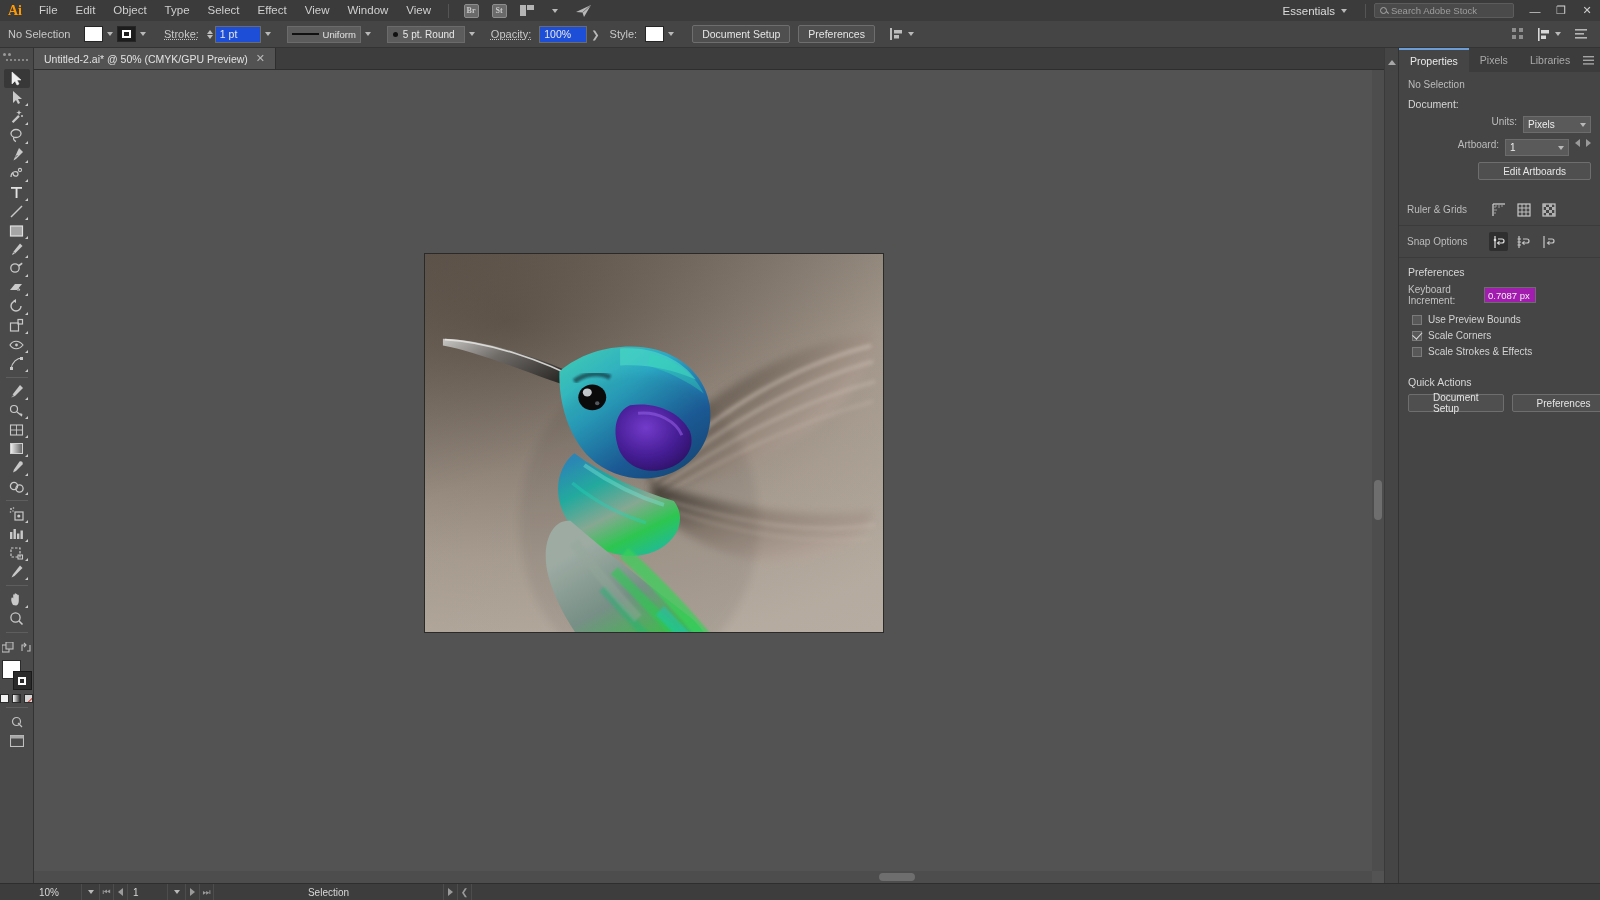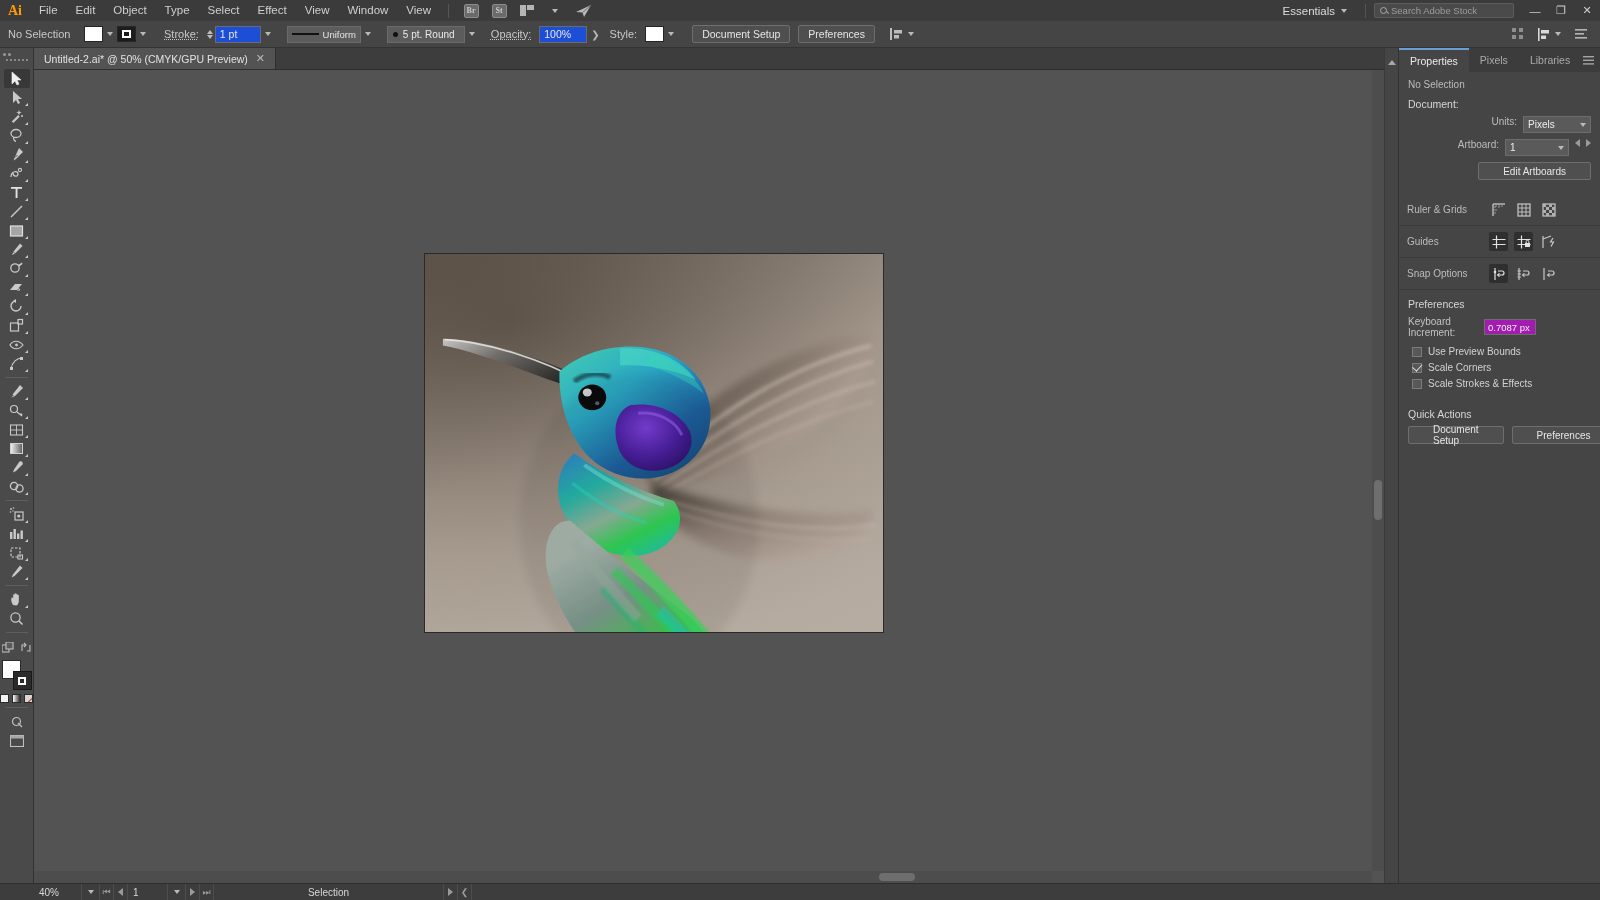--- a/index.html
+++ b/index.html
@@ -878,46 +878,20 @@
               <rect x="10" y="4" width="3" height="3" fill="#b0b0b0"></rect>
             <rect x="1" y="7" width="3" height="3" fill="#b0b0b0"></rect>
               <rect x="7" y="7" width="3" height="3" fill="#b0b0b0"></rect>
             <rect x="4" y="10" width="3" height="3" fill="#b0b0b0"></rect>
               <rect x="10" y="10" width="3" height="3" fill="#b0b0b0"></rect>
           </svg>
         </div>
       </div>
     </div>
 
-    <div class="p-sec" style="display:flex;align-items:center;">
-      <span class="p-label" style="width:82px;">Guides</span>
-      <div class="icons-group">
-        <div class="icon-btn on">
-          <svg width="14" height="14" viewBox="0 0 14 14">
-            <path d="M0.5 4.5 L13.5 4.5 M0.5 9.5 L13.5 9.5" stroke="#e2e2e2" stroke-width="1.2"></path>
-            <path d="M4.5 0.5 L4.5 13.5" stroke="#e2e2e2" stroke-width="1.2"></path>
-          </svg>
-        </div>
-        <div class="icon-btn on">
-          <svg width="14" height="14" viewBox="0 0 14 14">
-            <path d="M0.5 4.5 L13.5 4.5 M0.5 9.5 L13.5 9.5" stroke="#e2e2e2" stroke-width="1.2"></path>
-            <path d="M4.5 0.5 L4.5 13.5" stroke="#e2e2e2" stroke-width="1.2"></path>
-            <rect x="8" y="8" width="5" height="4" fill="#e2e2e2"></rect>
-            <path d="M9.2 8 L9.2 6.6 A1.3 1.3 0 0 1 11.8 6.6 L11.8 8" fill="none" stroke="#e2e2e2" stroke-width="1"></path>
-          </svg>
-        </div>
-        <div class="icon-btn">
-          <svg width="14" height="14" viewBox="0 0 14 14">
-            <path d="M1 1 L1 13" stroke="#c8c8c8" stroke-width="1.2"></path>
-            <path d="M1 4 L9 1" stroke="#c8c8c8" stroke-width="1.2"></path>
-            <path d="M11 3 L8.5 7 L11.5 7 L9 11.5" stroke="#c8c8c8" stroke-width="1.2" fill="none"></path>
-          </svg>
-        </div>
-      </div>
-    </div>
 
     <div class="p-sec" style="display:flex;align-items:center;">
       <span class="p-label" style="width:82px;">Snap Options</span>
       <div class="icons-group">
         <div class="icon-btn on">
           <svg width="14" height="14" viewBox="0 0 14 14">
             <path d="M3 1 L3 13" stroke="#e2e2e2" stroke-width="1.2"></path>
             <circle cx="3" cy="5" r="1.3" fill="#e2e2e2"></circle>
             <path d="M6 4 L10 4 A2 2 0 0 1 10 8 L6 8" fill="none" stroke="#e2e2e2" stroke-width="1.2"></path>
             <path d="M7.5 6.4 L5.6 8 L7.5 9.6" fill="none" stroke="#e2e2e2" stroke-width="1.2"></path>
@@ -965,21 +939,21 @@
       <div class="p-head">Quick Actions</div>
       <div class="qa-row">
         <div class="p-btn qa-btn">Document Setup</div>
         <div class="p-btn qa-btn">Preferences</div>
       </div>
     </div>
   </div>
 
   <div class="statusbar">
     <div class="sb-cell" style="width:34px;border:none;"></div>
-    <div class="sb-cell sb-zoom">40%</div>
+    <div class="sb-cell sb-zoom">10%</div>
     <div class="sb-cell sb-dd">
         <span class="chev"></span>
       </div>
     <div class="sb-cell sb-nav">⏮</div>
     <div class="sb-cell sb-nav">
         <span class="tri-l"></span>
       </div>
     <div class="sb-cell sb-page">1</div>
     <div class="sb-cell sb-dd">
         <span class="chev"></span>

